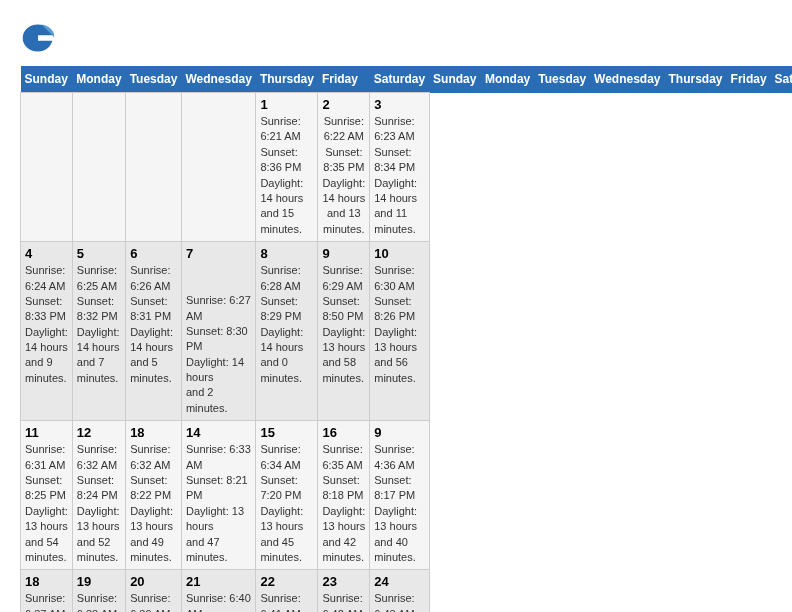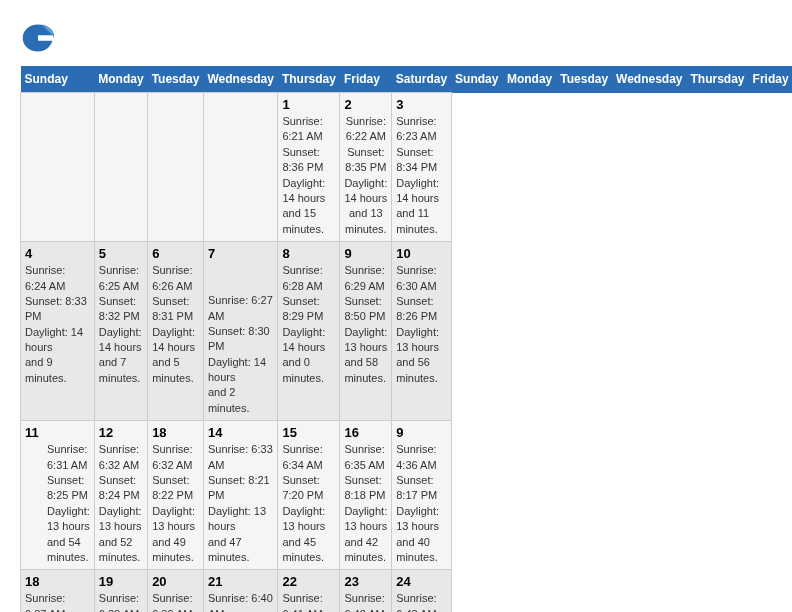--- a/index.html
+++ b/index.html
@@ -200,21 +200,21 @@
           <span class="day-number">10</span>
           <div class="day-info" style="white-space: pre-line;">Sunrise: 6:30 AM
 Sunset: 8:26 PM
 Daylight: 13 hours
 and 56 minutes.</div>
         </td>
       </tr>
       <tr>
         <td>
           <span class="day-number">11</span>
-          <div class="day-info" style="white-space: pre-line; margin-left: 22px;">Sunrise: 6:31 AM
+          <div class="day-info" style="white-space: pre-line;">Sunrise: 6:31 AM
 Sunset: 8:25 PM
 Daylight: 13 hours
 and 54 minutes.</div>
         </td>
         <td>
           <span class="day-number">12</span>
           <div class="day-info" style="white-space: pre-line;">Sunrise: 6:32 AM
 Sunset: 8:24 PM
 Daylight: 13 hours
 and 52 minutes.</div>

